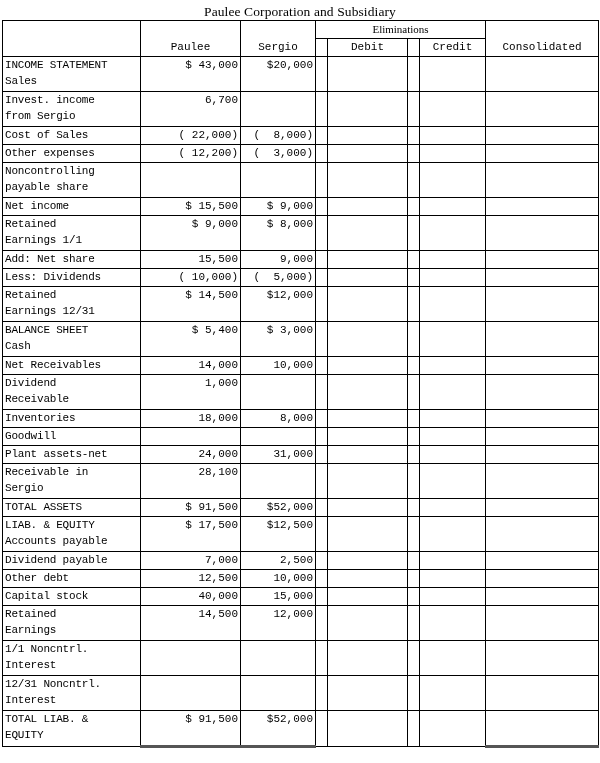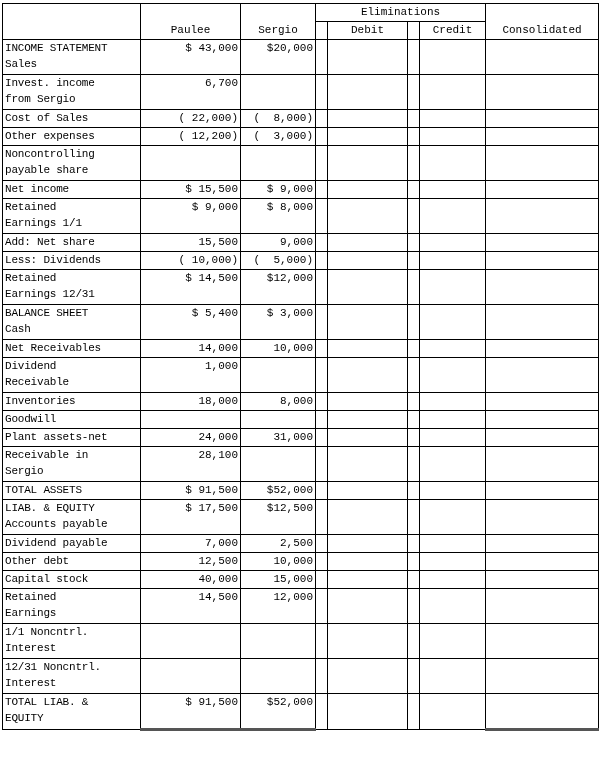--- a/index.html
+++ b/index.html
@@ -64,20 +64,21 @@
   .hdr {
     text-align: center;
     font-size: 11px;
     line-height: 16.5px;
   }
   .hdr-elim {
     text-align: center;
     font-size: 11px;
     line-height: 16.5px;
     height: 17px;
+    font-family: Liberation Serif, serif;
   }
   .hdr-blank-tall { }
 
   
   .lbl {
     text-align: left;
     font-size: 11px;
     letter-spacing: -0.2px;
   }
   .num {
@@ -98,20 +99,21 @@
   
   .final-rule td.under { border-bottom: 3px solid #555555; }
 
   
   .two-line { line-height: 16.5px; margin-top: 20px; }
 </style>
 </head>
 <body>
 
 <div class="title-block">
+  <div class="title-line">Paulee Corporation and Subsidiary</div>
 </div>
 
 <div class="sheet-wrap">
   <table class="worksheet">
     <colgroup>
       <col class="c-label">
       <col class="c-paulee">
       <col class="c-sergio">
       <col class="c-sp1">
       <col class="c-debit">

